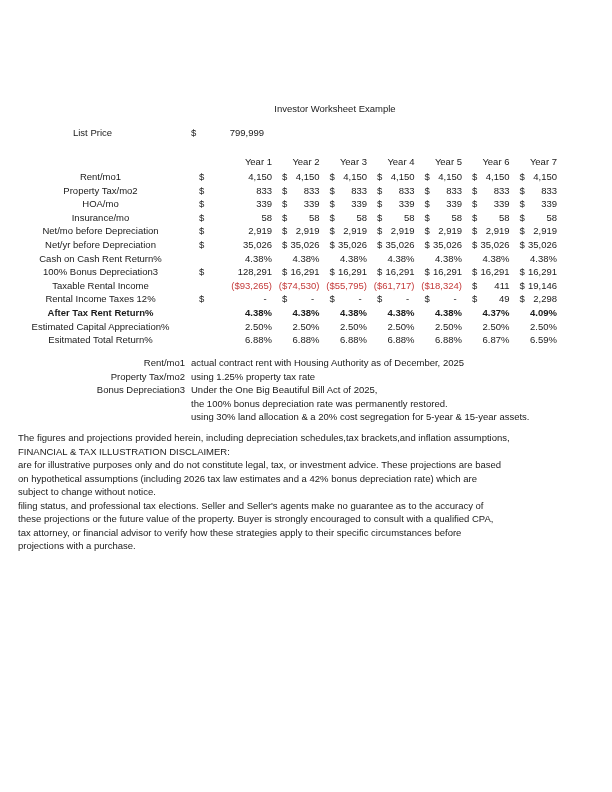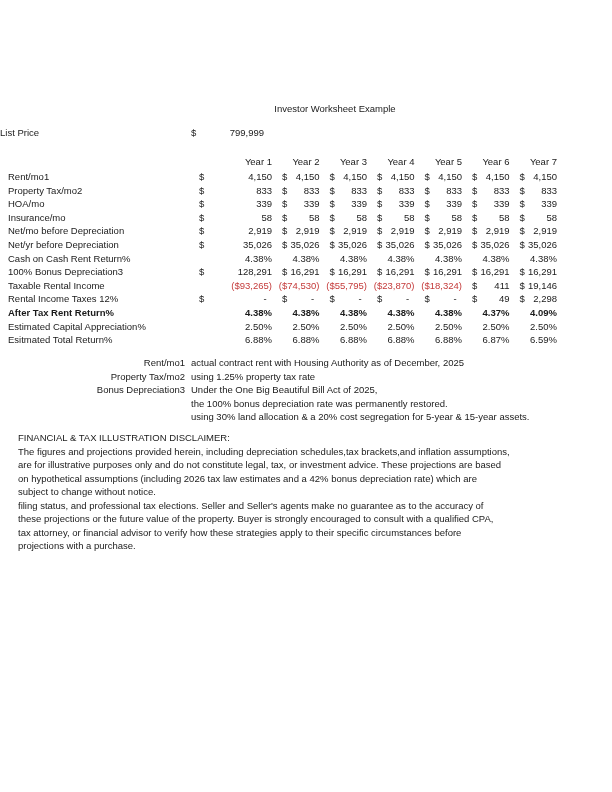--- a/index.html
+++ b/index.html
@@ -11,21 +11,21 @@
   }
   .page{position:relative;width:612px;height:792px;background:#fff;overflow:hidden;}
 
   .title{
     position:absolute;top:103px;left:0;width:670px;
     text-align:center;
   }
 
   .listprice-row{position:absolute;top:127px;left:0;display:flex;height:14px;}
 
-  .label-cell{width:185px;text-align:left;flex:0 0 185px;}
+  .label-cell{width:185px;text-align:center;flex:0 0 185px;}
 
   .cell{position:relative;height:13.6px;}
   .cell.first{width:79px;flex:0 0 79px;}
   .cell.rest{width:47.5px;flex:0 0 47.5px;}
   .cur{position:absolute;left:10px;top:0;}
   .cell.first .cur{left:6px;}
   .val{position:absolute;right:0;top:0;white-space:pre;}
 
   .red{color:#c43a3a;}
   .bold{font-weight:bold;}
@@ -328,21 +328,21 @@
         <div class="cell first">
           <span class="val red">($93,265)</span>
         </div>
         <div class="cell rest">
           <span class="val red">($74,530)</span>
         </div>
         <div class="cell rest">
           <span class="val red">($55,795)</span>
         </div>
         <div class="cell rest">
-          <span class="val red">($23,870)</span>
+          <span class="val red">($61,717)</span>
         </div>
         <div class="cell rest">
           <span class="val red">($18,324)</span>
         </div>
         <div class="cell rest">
           <span class="cur">$</span>
           <span class="val">411</span>
         </div>
         <div class="cell rest">
           <span class="cur">$</span>
@@ -471,22 +471,22 @@
         <div class="fnlabel"></div>
         <div class="fntext">the 100% bonus depreciation rate was permanently restored.</div>
       </div>
       <div class="fnrow">
         <div class="fnlabel"></div>
         <div class="fntext">using 30% land allocation &amp; a 20% cost segregation for 5-year &amp; 15-year assets.</div>
       </div>
     </div>
 
   <div class="disclaimer">
+    <div class="dline">The figures and projections provided herein, including depreciation schedules,tax brackets,and inflation assumptions,</div>
     <div class="dline">FINANCIAL &amp; TAX ILLUSTRATION DISCLAIMER:</div>
-    <div class="dline">The figures and projections provided herein, including depreciation schedules,tax brackets,and inflation assumptions,</div>
     <div class="dline">are for illustrative purposes only and do not constitute legal, tax, or investment advice. These projections are based</div>
     <div class="dline">on hypothetical assumptions (including 2026 tax law estimates and a 42% bonus depreciation rate) which are</div>
     <div class="dline">subject to change without notice.</div>
     <div class="dline">filing status, and professional tax elections. Seller and Seller's agents make no guarantee as to the accuracy of</div>
     <div class="dline">these projections or the future value of the property. Buyer is strongly encouraged to consult with a qualified CPA,</div>
     <div class="dline">tax attorney, or financial advisor to verify how these strategies apply to their specific circumstances before</div>
     <div class="dline">projections with a purchase.</div>
   </div>
 
 </div>

